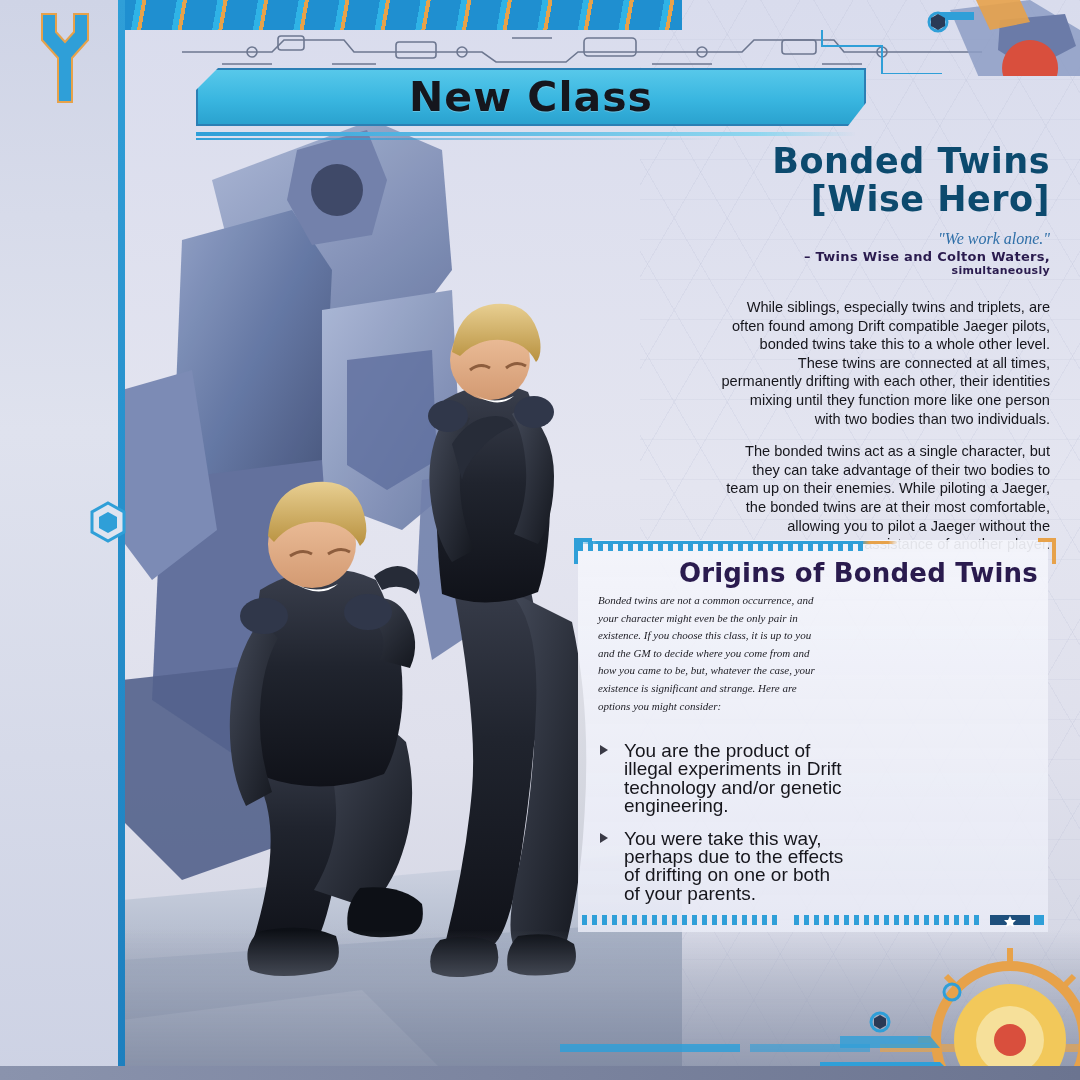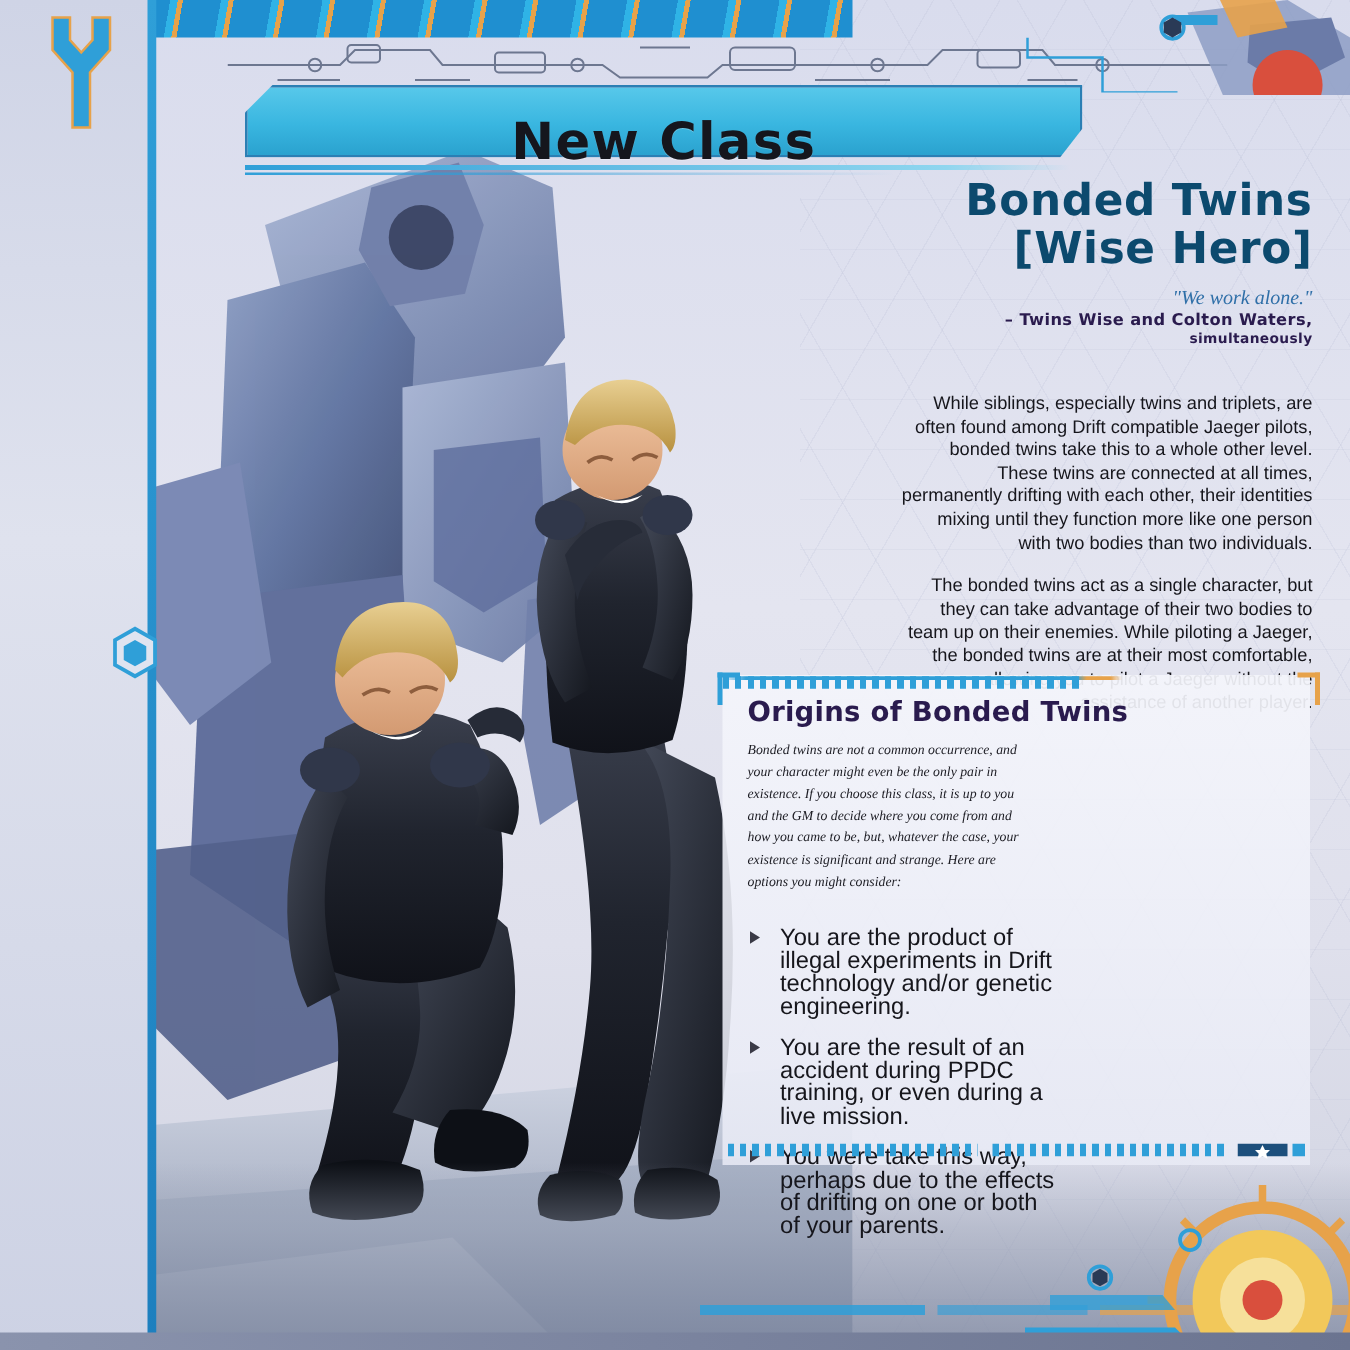--- a/index.html
+++ b/index.html
@@ -94,21 +94,20 @@
   .title-banner-text {
     position: absolute;
     left: 196px; top: 68px; width: 670px; height: 58px;
     display: flex; align-items: center; justify-content: center;
     font-family: "DejaVu Sans", sans-serif;
     font-weight: 700;
     font-size: 41px;
     letter-spacing: 1px;
     color: #15161d;
     text-shadow: 0 1px 0 rgba(255,255,255,.25);
-    margin-top: 16px;
   }
   .title-underline {
     position: absolute;
     left: 196px; top: 132px; width: 660px; height: 4px;
     background: linear-gradient(90deg,#2f9fd8, #8fd6ef 85%, transparent);
   }
   .title-underline2 {
     position: absolute;
     left: 196px; top: 138px; width: 520px; height: 2px;
     background: linear-gradient(90deg,#2f9fd8, transparent);
@@ -153,21 +152,21 @@
 
   
   .body-col {
     position: absolute;
     right: 30px; top: 298px; width: 330px;
     text-align: right;
     color: #16161c;
     font-size: 14.6px;
     line-height: 18.6px;
   }
-  .body-col p { margin: 16px 0 14px 0; }
+  .body-col p { margin: 0 0 14px 0; }
   .body-col p:last-child { margin-bottom: 0; }
 
   
   .sidebar-box {
     position: absolute;
     left: 578px; top: 540px; width: 470px; height: 392px;
     background: linear-gradient(180deg, rgba(244,245,251,0.92), rgba(233,235,246,0.86));
     box-sizing: border-box;
   }
   .sb-top-rule {
@@ -190,23 +189,24 @@
     position: absolute;
     left: 1038px; top: 538px; width: 14px; height: 22px;
     border-right: 4px solid #e7a24a;
     border-top: 4px solid #e7a24a;
   }
   .sb-title {
     position: absolute;
     left: 598px; top: 558px; width: 440px;
     font-family: "DejaVu Sans", sans-serif;
     font-weight: 700;
-    font-size: 22px;
+    font-size: 26px;
     color: #2a1b4e;
     letter-spacing: .2px;
+    text-align: right;
   }
   .sb-intro {
     position: absolute;
     left: 598px; top: 592px; width: 228px;
     font-family: "Liberation Serif", serif;
     font-style: italic;
     font-size: 11px;
     line-height: 17.6px;
     color: #1b1b22;
   }
@@ -454,24 +454,20 @@
   <div class="sb-title">Origins of Bonded Twins</div>
   <div class="sb-intro">Bonded twins are not a common occurrence, and your character might even be the only pair in existence. If you choose this class, it is up to you and the GM to decide where you come from and how you came to be, but, whatever the case, your existence is significant and strange. Here are options you might consider:</div>
 
   <ul class="sb-list">
     <li>
       <span class="bullet"></span>
       <span>You are the product of illegal experiments in Drift technology and/or genetic engineering.</span>
     </li>
     <li>
       <span class="bullet"></span>
-      <span>You are the result of an accident during PPDC training, or even during a live mission.</span>
-    </li>
-    <li>
-      <span class="bullet"></span>
       <span>You were take this way, perhaps due to the effects of drifting on one or both of your parents.</span>
     </li>
   </ul>
 
   <div class="sb-bottom-rule">
     <div class="seg" style="left:4px;width:200px;"></div>
     <div class="seg" style="left:216px;width:190px;"></div>
     <svg style="position:absolute;left:412px;top:0;width:58px;height:16px;" viewBox="0 0 58 16">
       <rect x="0" y="3" width="40" height="10" fill="#1d4f7c"></rect>
       <path d="M20 4 l2 4 h4 l-3 3 1 4 -4 -2 -4 2 1 -4 -3 -3 h4 Z" fill="#ffffff"></path>

